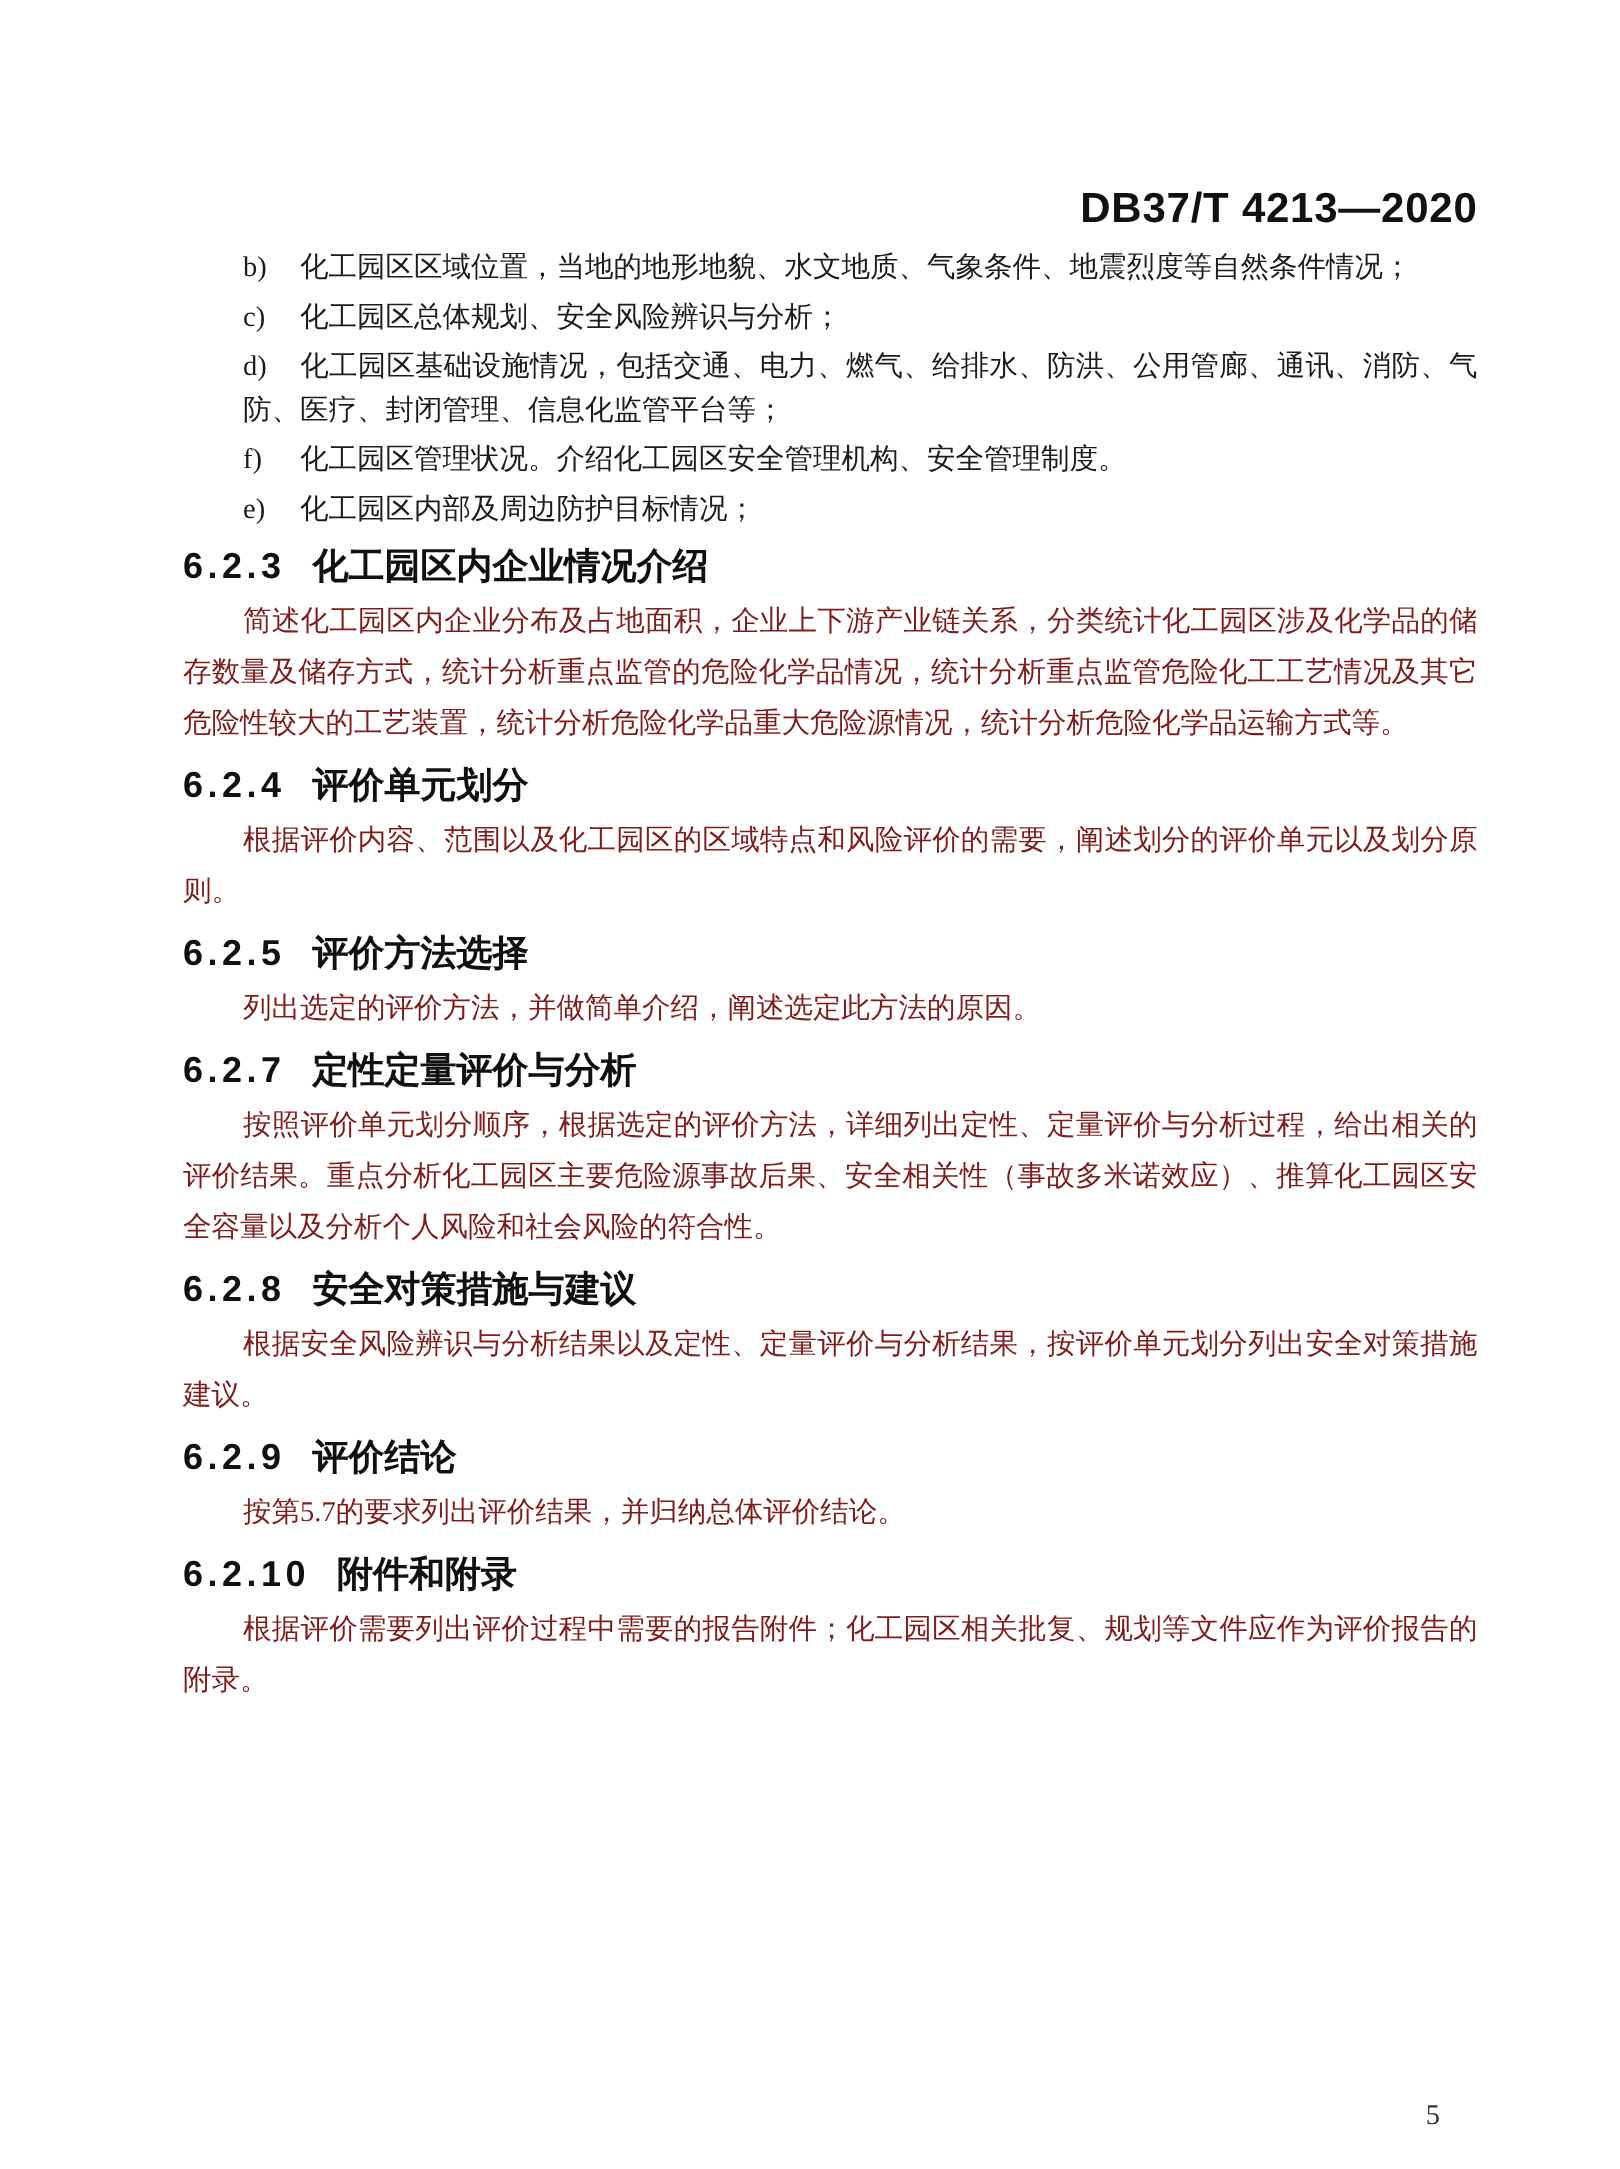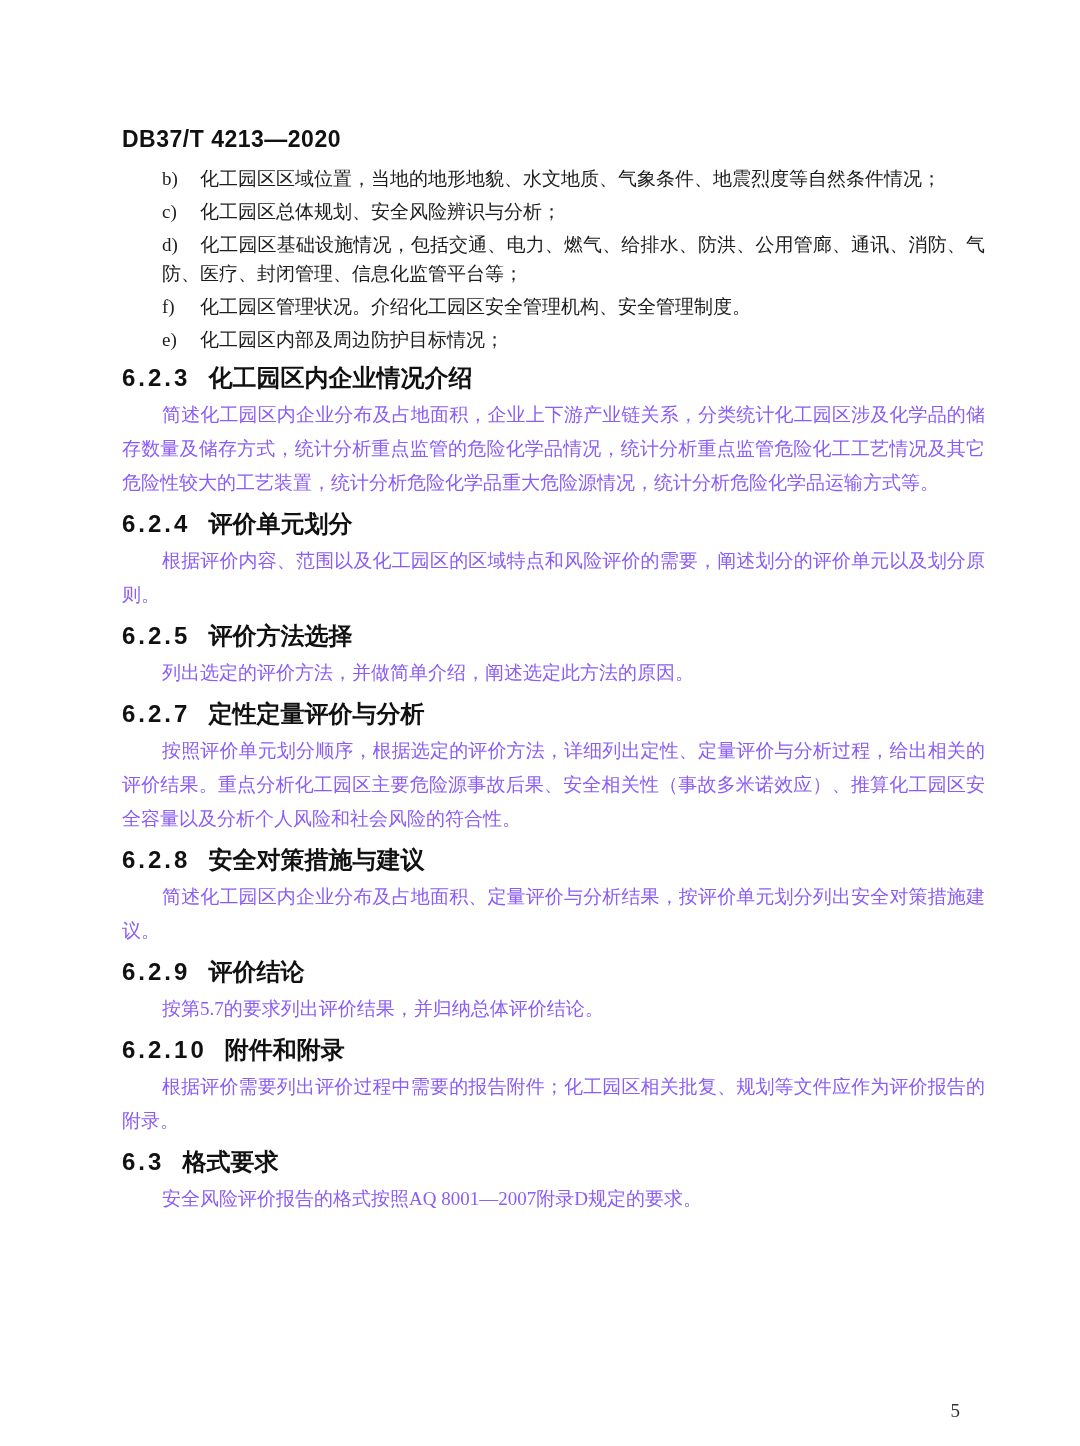--- a/index.html
+++ b/index.html
@@ -13,24 +13,24 @@
     height: 1446px;
     background: #ffffff;
     box-sizing: border-box;
     padding: 126px 95px 0 122px;
     color: #1c1c1c;
     font-family: "Liberation Serif", "DejaVu Serif", serif;
     font-size: 19px;
     overflow: hidden;
   }
   .doc-header {
-    text-align: left;
+    text-align: right;
     font-family: "Liberation Sans", "DejaVu Sans", sans-serif;
     font-weight: 700;
-    font-size: 23px;
+    font-size: 28px;
     line-height: 26px;
     letter-spacing: 0.5px;
     color: #111;
   }
   .clause-list {
     margin-top: 12px;
   }
   .list-item {
     padding-left: 40px;
     line-height: 29px;
@@ -53,21 +53,21 @@
   }
   .sec-num {
     letter-spacing: 3px;
     margin-right: 18px;
   }
   .para {
     margin: 6px 0 0 0;
     line-height: 34px;
     text-indent: 40px;
     text-align: justify;
-    color: #8b5cf6;
+    color: #7f1d1d;
   }
   .page-number {
     position: absolute;
     right: 120px;
     bottom: 24px;
     font-family: "Liberation Serif", "DejaVu Serif", serif;
     font-size: 19px;
     color: #333;
   }
 </style>
@@ -104,33 +104,29 @@
   </section>
 
 
   <section>
     <h3 class="sec-heading"><span class="sec-num">6.2.7</span><span>定性定量评价与分析</span></h3>
     <p class="para">按照评价单元划分顺序，根据选定的评价方法，详细列出定性、定量评价与分析过程，给出相关的评价结果。重点分析化工园区主要危险源事故后果、安全相关性（事故多米诺效应）、推算化工园区安全容量以及分析个人风险和社会风险的符合性。</p>
   </section>
 
   <section>
     <h3 class="sec-heading"><span class="sec-num">6.2.8</span><span>安全对策措施与建议</span></h3>
-    <p class="para">简述化工园区内企业分布及占地面积、定量评价与分析结果，按评价单元划分列出安全对策措施建议。</p>
+    <p class="para">根据安全风险辨识与分析结果以及定性、定量评价与分析结果，按评价单元划分列出安全对策措施建议。</p>
   </section>
 
   <section>
     <h3 class="sec-heading"><span class="sec-num">6.2.9</span><span>评价结论</span></h3>
     <p class="para">按第5.7的要求列出评价结果，并归纳总体评价结论。</p>
   </section>
 
   <section>
     <h3 class="sec-heading"><span class="sec-num">6.2.10</span><span>附件和附录</span></h3>
     <p class="para">根据评价需要列出评价过程中需要的报告附件；化工园区相关批复、规划等文件应作为评价报告的附录。</p>
   </section>
 
-  <section>
-    <h3 class="sec-heading"><span class="sec-num">6.3</span><span>格式要求</span></h3>
-    <p class="para">安全风险评价报告的格式按照AQ 8001—2007附录D规定的要求。</p>
-  </section>
 
   <div class="page-number">5</div>
 
 </div>
 
 </body></html>

